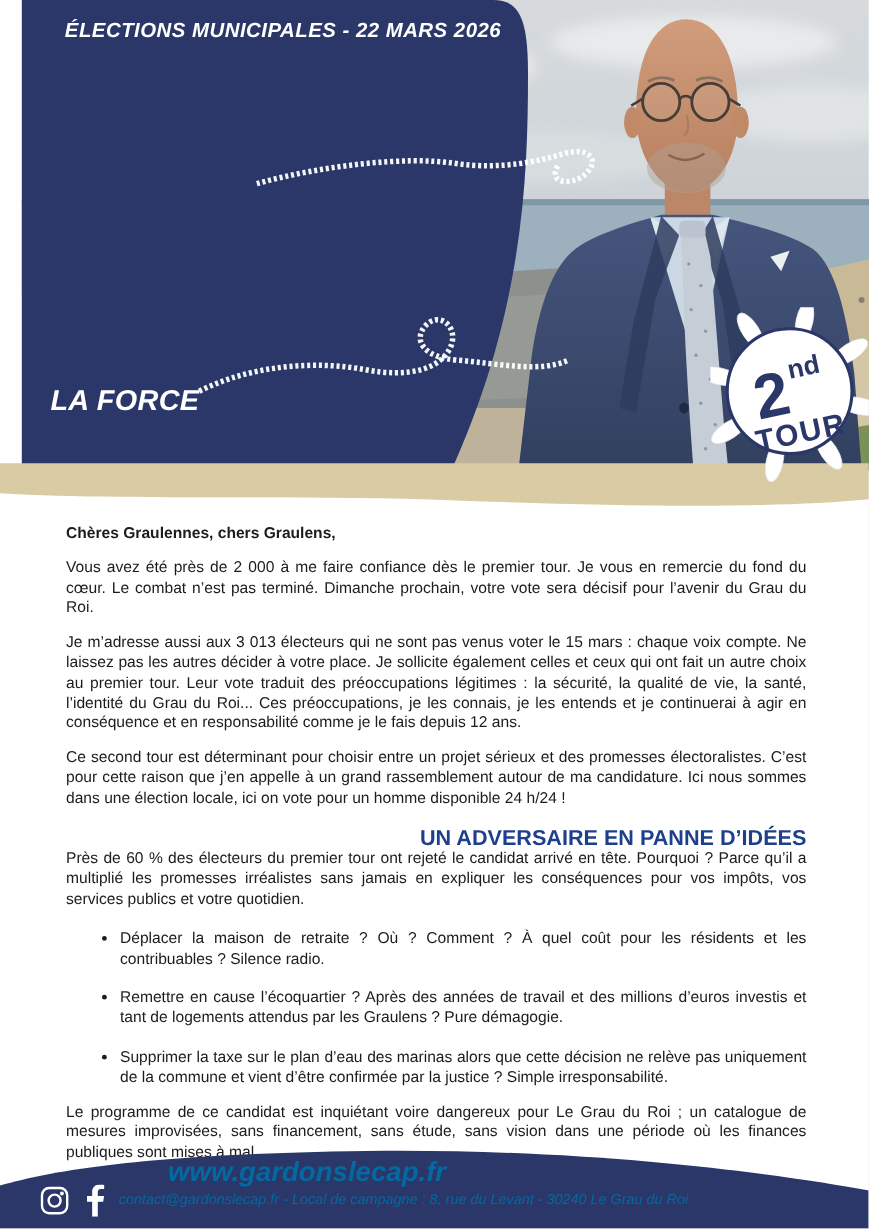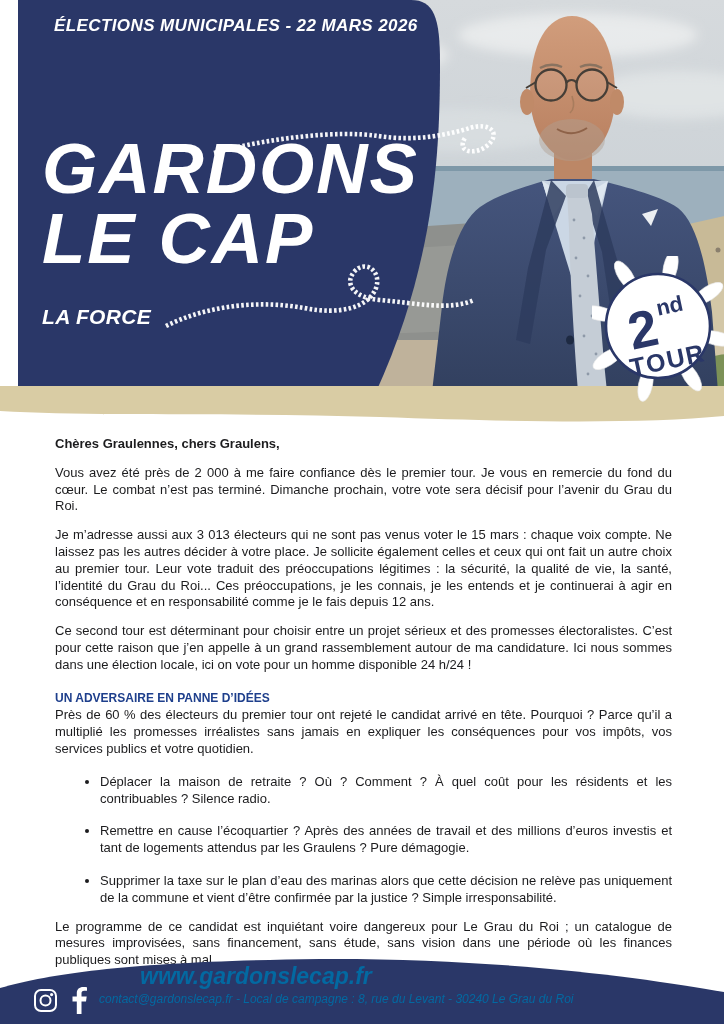--- a/index.html
+++ b/index.html
@@ -7,35 +7,35 @@
     position:relative;width:724px;height:1024px;background:#fff;overflow:hidden;
     font-family:"Liberation Sans", sans-serif;margin:0 auto;
   }
   
   .hero{position:absolute;top:0;left:0;width:724px;height:392px;margin-left:18px;}
   .hero svg{position:absolute;top:0;left:0;}
   .hero-text{position:absolute;top:0;left:0;width:460px;color:#fff;font-style:italic;font-weight:bold;}
   .eyebrow{position:absolute;top:16px;left:36px;font-size:17px;letter-spacing:.4px;white-space:nowrap;}
   .candidate{position:absolute;top:48px;left:20px;font-size:44px;letter-spacing:-1px;white-space:nowrap;}
   .slogan{position:absolute;top:134px;left:24px;font-size:71px;line-height:70px;letter-spacing:2px;}
-  .tagline{position:absolute;top:302px;left:24px;font-size:21px;line-height:30px;letter-spacing:.3px;}
+  .tagline{position:absolute;top:320px;left:24px;font-size:24px;line-height:30px;letter-spacing:.3px;}
   
   .badge{position:absolute;top:256px;left:592px;width:132px;height:146px;z-index:6;}
   
   .beige{position:absolute;top:384px;left:0;width:724px;height:44px;z-index:4;}
   
   .letter{
     position:absolute;top:436px;left:55px;width:617px;
     font-size:13px;line-height:16.8px;color:#1c1c1e;text-align:justify;
   }
   .letter p{margin:0 0 12px 0;}
   .salutation{font-weight:bold;margin:0 0 12px 0;}
   .seg-b{font-weight:normal;}
   .section-heading{
-    color:#1e3f8c;font-weight:bold;font-size:12px;margin:16px 0 1px 0;text-align:left;
+    color:#1e3f8c;font-weight:bold;font-size:18px;margin:16px 0 1px 0;text-align:right;
   }
   .lead{margin:0 0 2px 0;}
   ul.points{margin:0 0 12px 0;padding:0 0 0 45px;}
   ul.points li{margin:16px 0 2px 0;}
   
   .footer{position:absolute;bottom:0;left:0;width:724px;height:70px;color:#0369a1;}
   .footer svg.wave{position:absolute;top:0;left:0;}
   .site{
     position:absolute;top:9px;left:140px;font-size:23px;font-weight:bold;font-style:italic;
     white-space:nowrap;cursor:pointer;
@@ -136,24 +136,20 @@
     <svg width="724" height="392" viewBox="0 0 724 392" aria-hidden="true" style="z-index:2;">
       <path d="M0,0 L393,0 C416,0 422,18 422,62 C422,152 417,262 358,392 L0,392 Z" fill="#2A3768"></path>
       <g stroke="#FFFFFF" stroke-width="4.6" fill="none" stroke-dasharray="2.6 2.3" opacity=".95">
         <path d="M196,153 C250,138 320,130 360,136 C400,142 432,134 452,128 C472,122 483,133 470,145 C457,156 438,152 447,138"></path>
         <path d="M148,326 C190,305 242,300 286,308 C322,315 350,308 358,288 C364,271 347,259 336,272 C326,284 336,298 362,300 C398,303 432,311 456,300"></path>
       </g>
     </svg>
 
     <div class="hero-text" style="z-index:3;position:absolute;width:460px;height:392px;">
       <div class="eyebrow">ÉLECTIONS MUNICIPALES - 22 MARS 2026</div>
-      <div class="slogan">
-        <div>GARDONS</div>
-        <div>LE CAP</div>
-      </div>
       <div class="tagline">
         <div>LA FORCE</div>
       </div>
     </div>
   </div>
 
   <svg class="beige" viewBox="0 0 724 44" aria-hidden="true">
     <path d="M0,2 L724,2 L724,32 C640,40 520,38 380,33 C240,28 100,33 0,27 Z" fill="#D9CCA4"></path>
   </svg>
 

